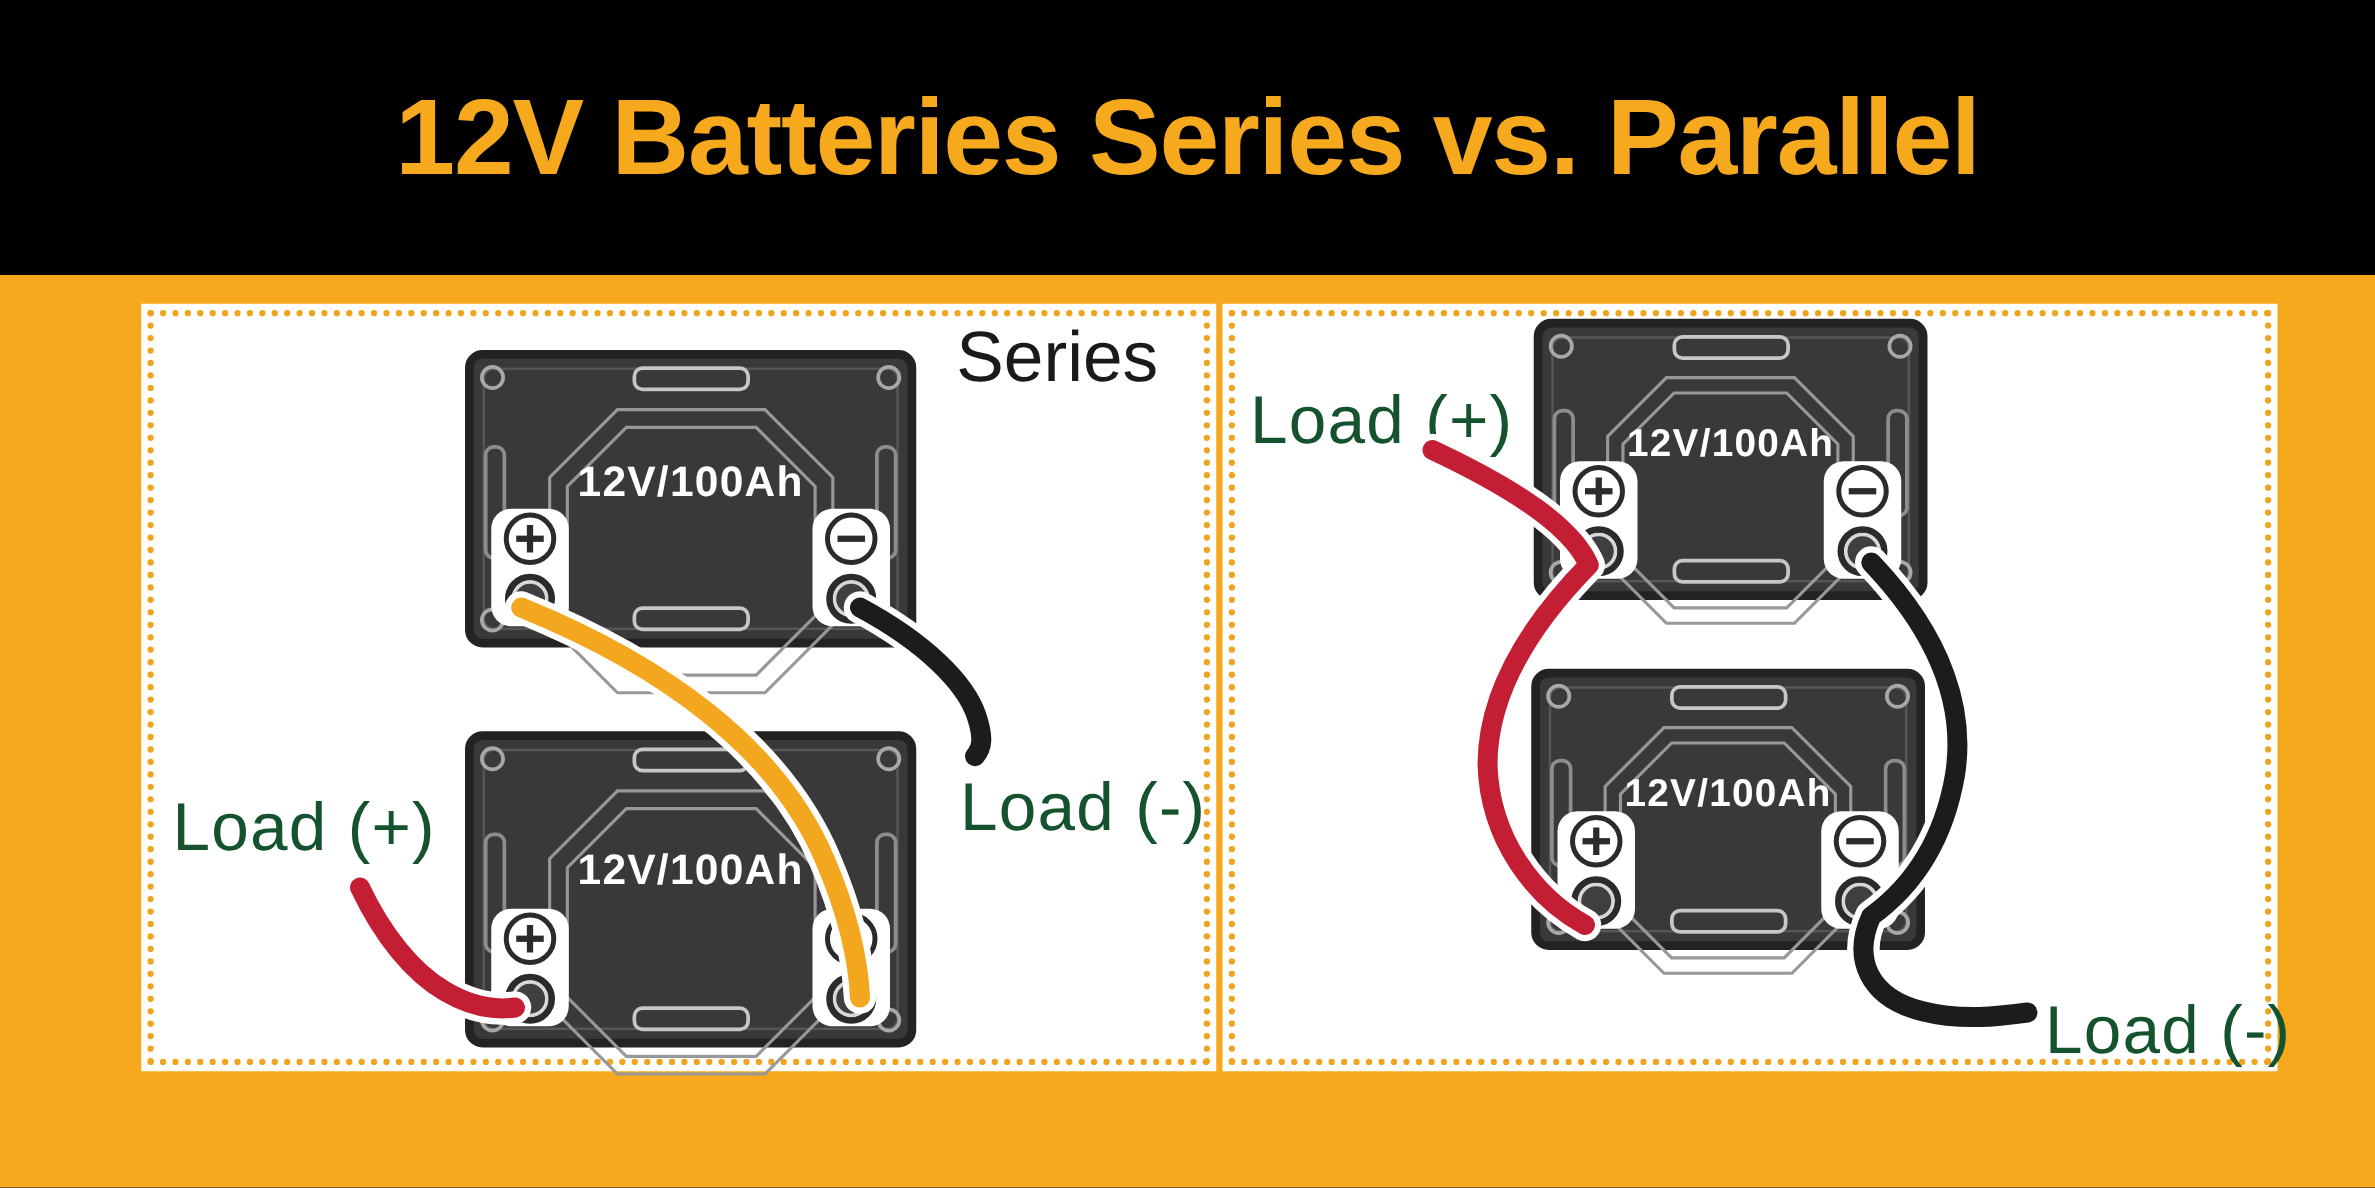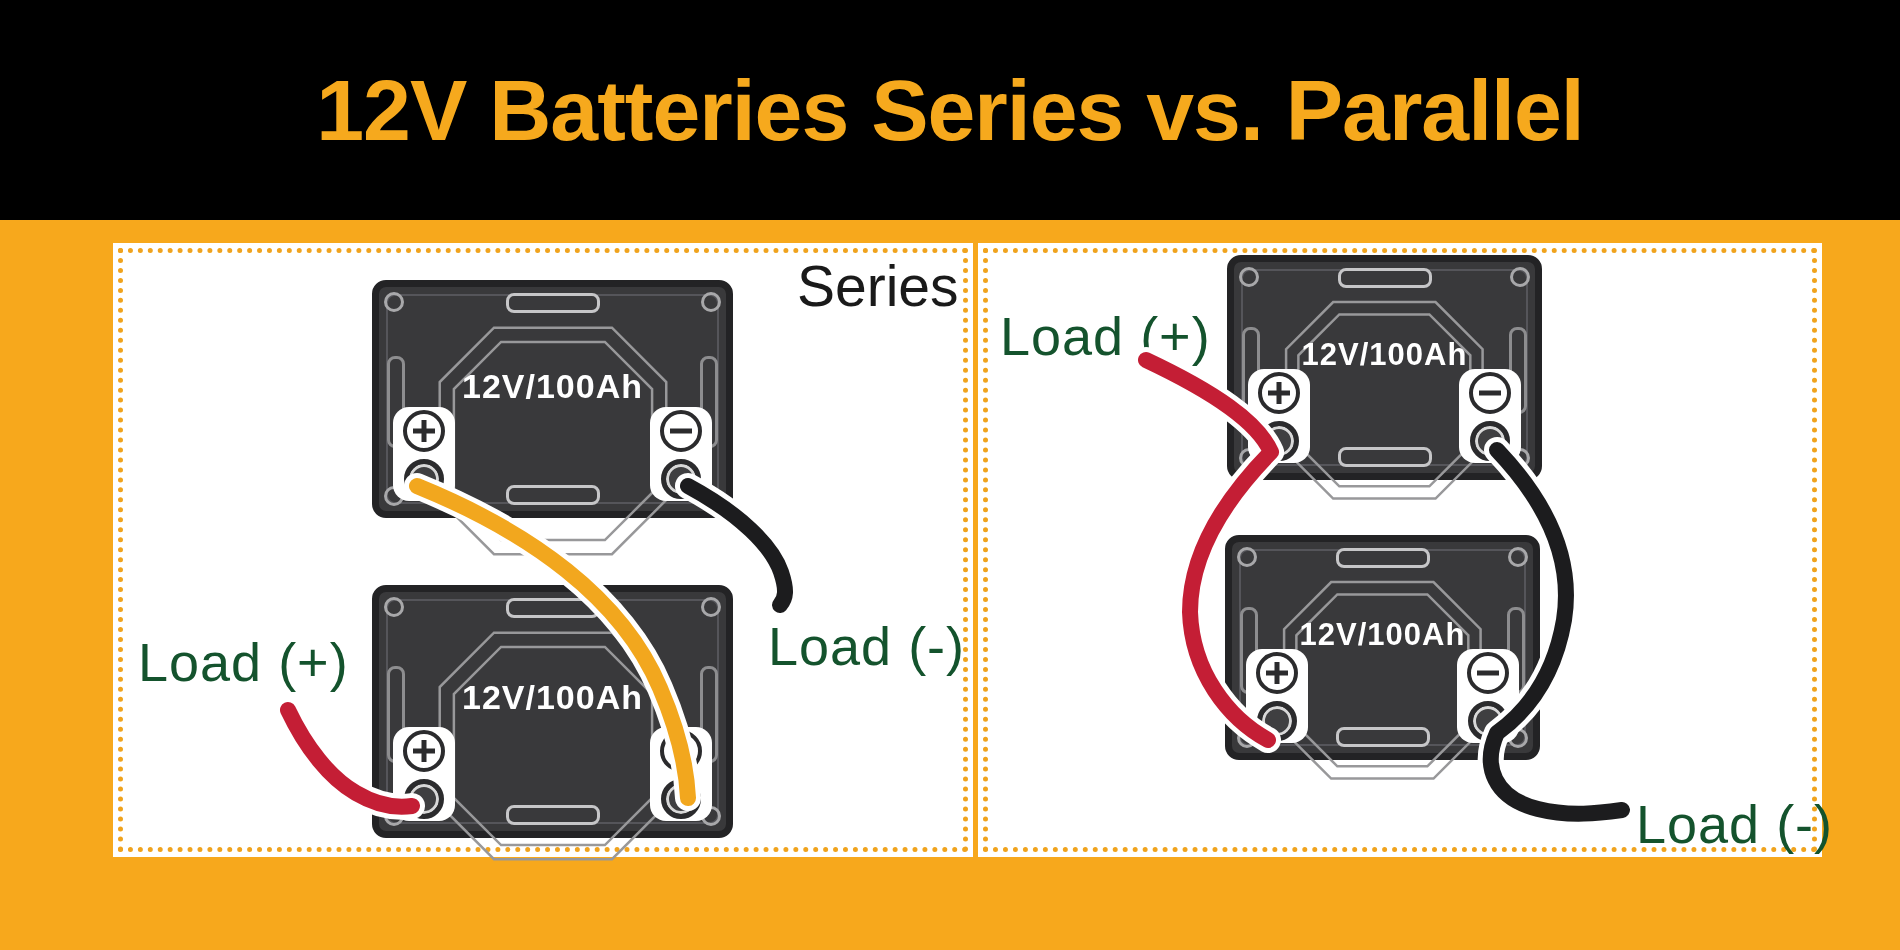--- a/index.html
+++ b/index.html
@@ -19,21 +19,21 @@
   
   .panel{
     position:absolute;top:248px;height:604px;background:#fff;
     border:5px dotted #F0A31D;box-shadow:0 0 0 5px #fff;box-sizing:border-box;
   }
   .panel-series{left:118px;width:850px;}
   .panel-parallel{left:983px;width:834px;}
   .panel-heading{
     position:absolute;font-size:57px;color:#1a1a1a;font-weight:400;letter-spacing:0px;
   }
-  .heading-series{left:674px;top:0px;}
+  .heading-series{left:642px;top:0px;}
   .heading-parallel{left:636px;top:0px;}
   .load-label{
     position:absolute;font-size:54px;color:#14532d;font-weight:400;letter-spacing:1px;white-space:nowrap;
   }
   .load-pos-series{left:15px;top:378px;}
   .load-neg-series{left:645px;top:362px;}
   .load-pos-parallel{left:12px;top:52px;}
   .load-neg-parallel{left:648px;top:540px;}
   
   .battery{

